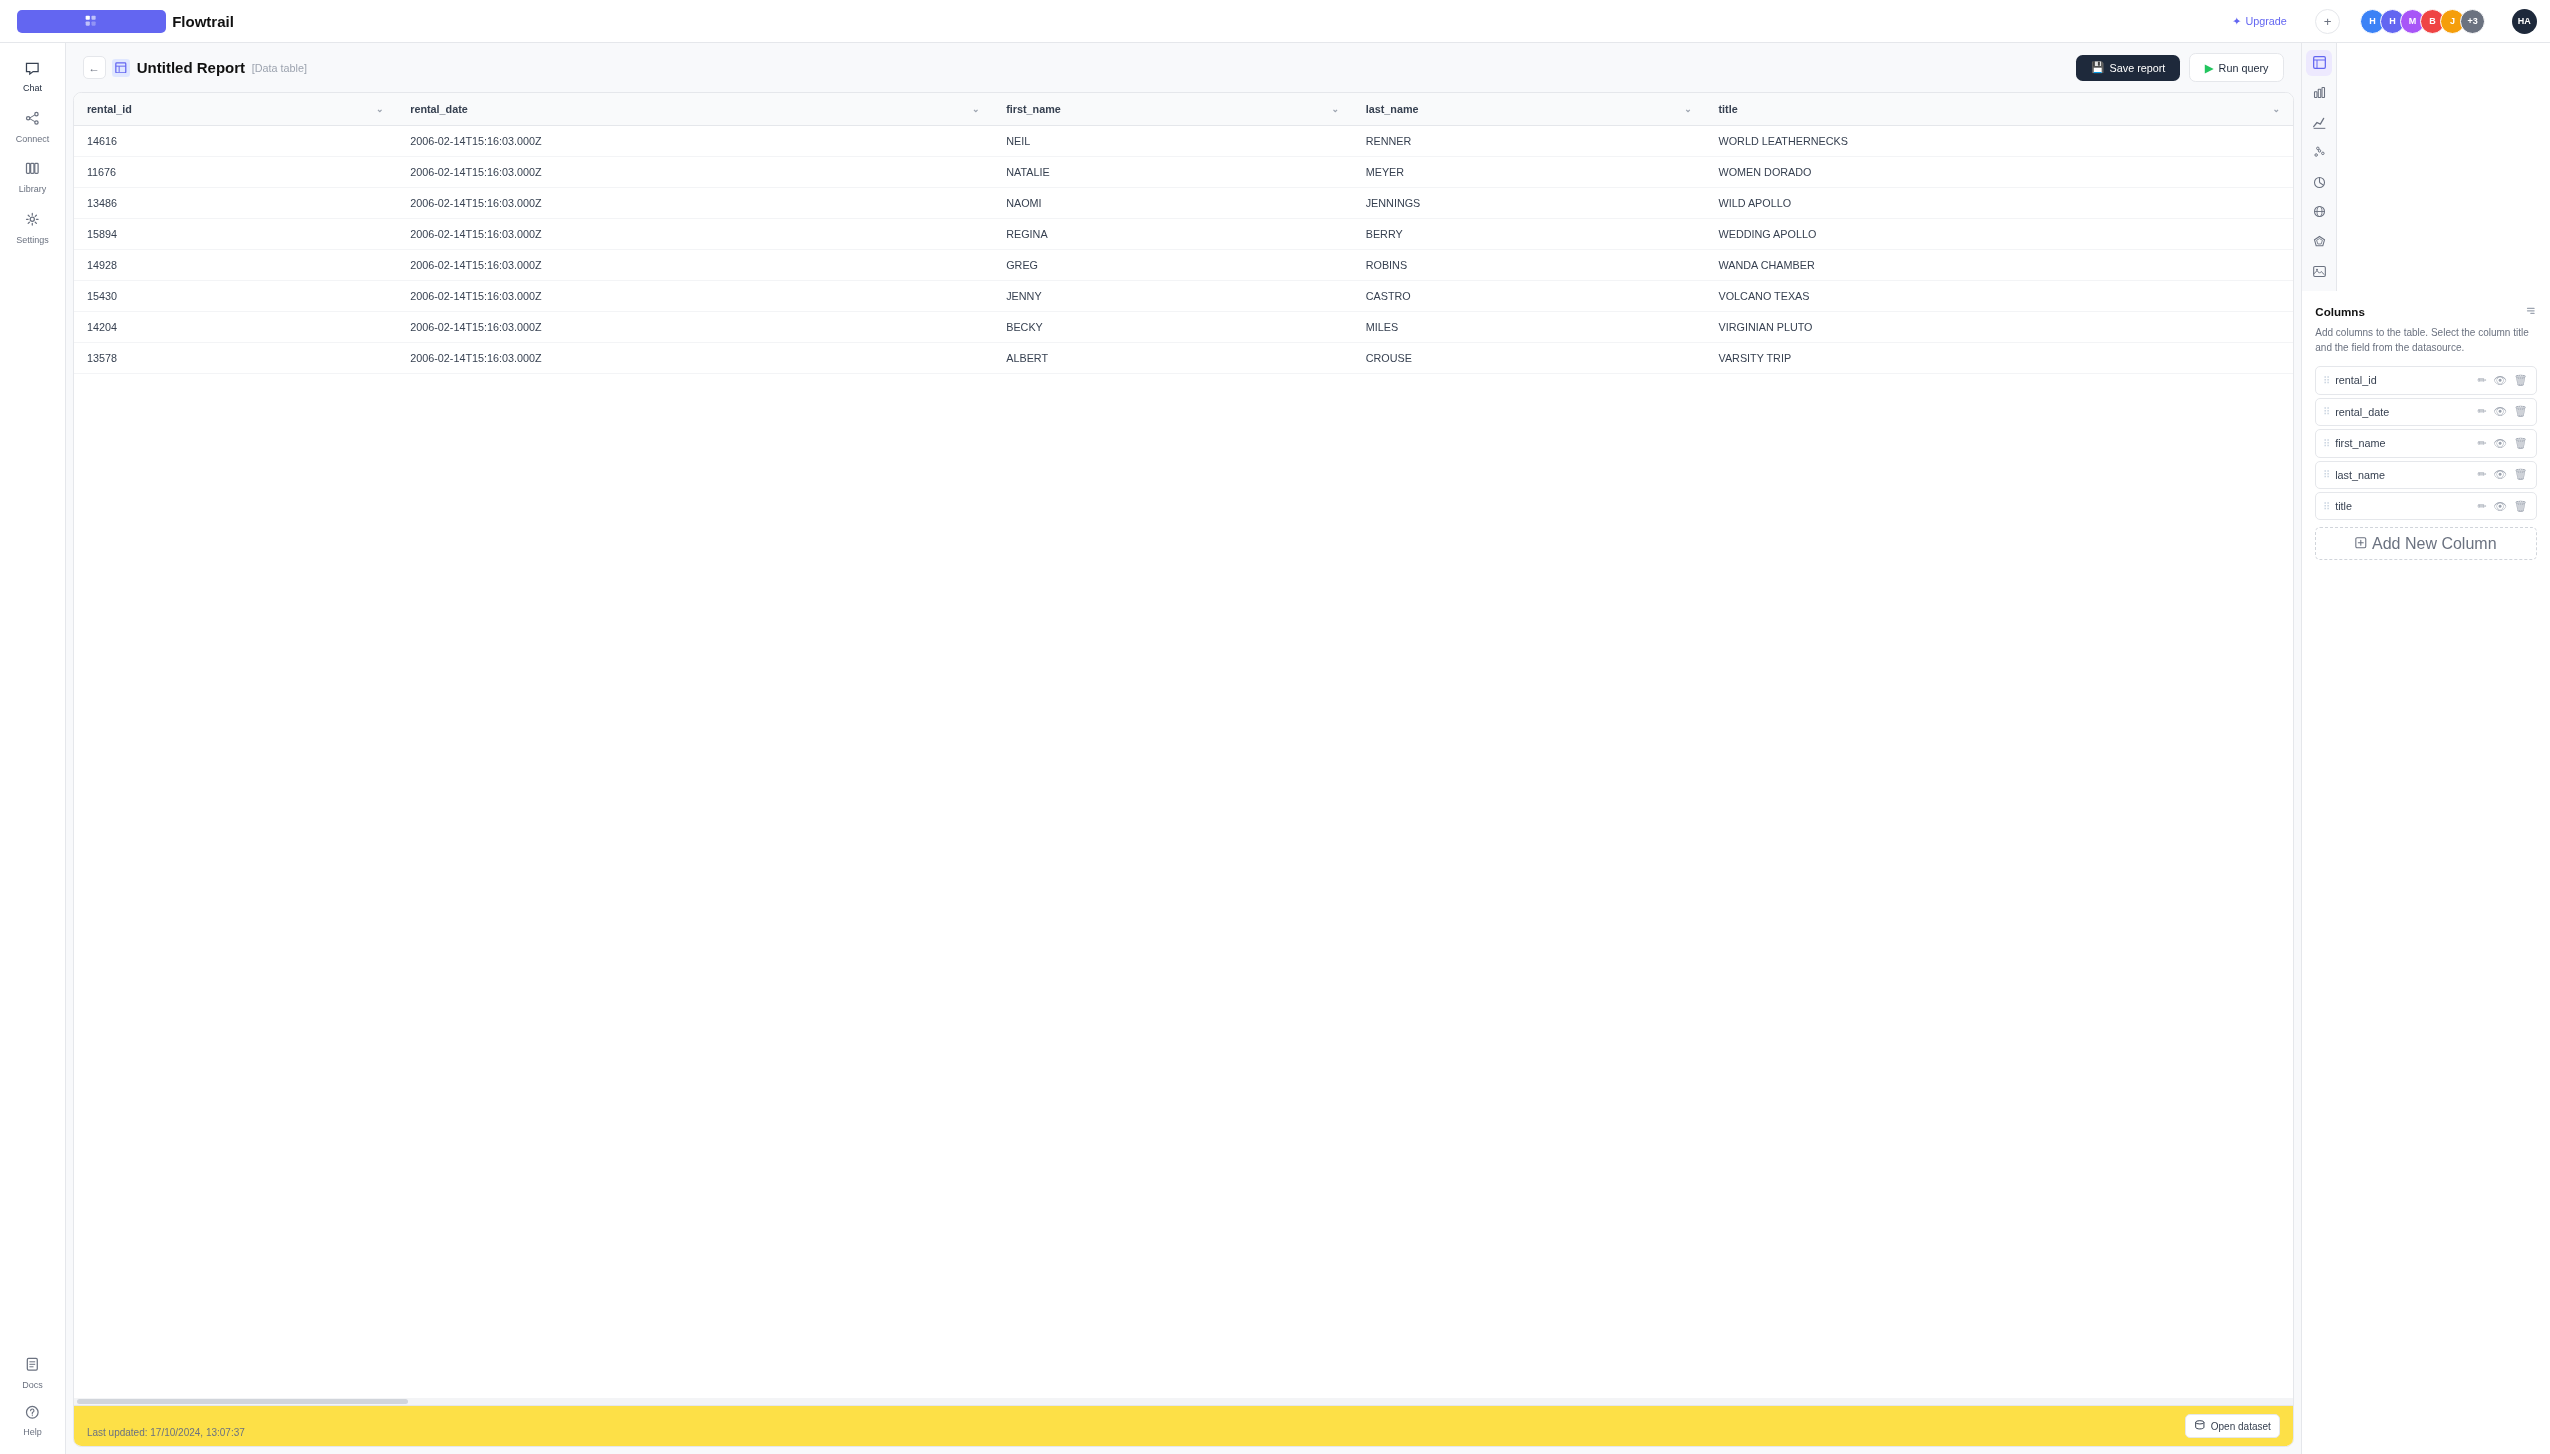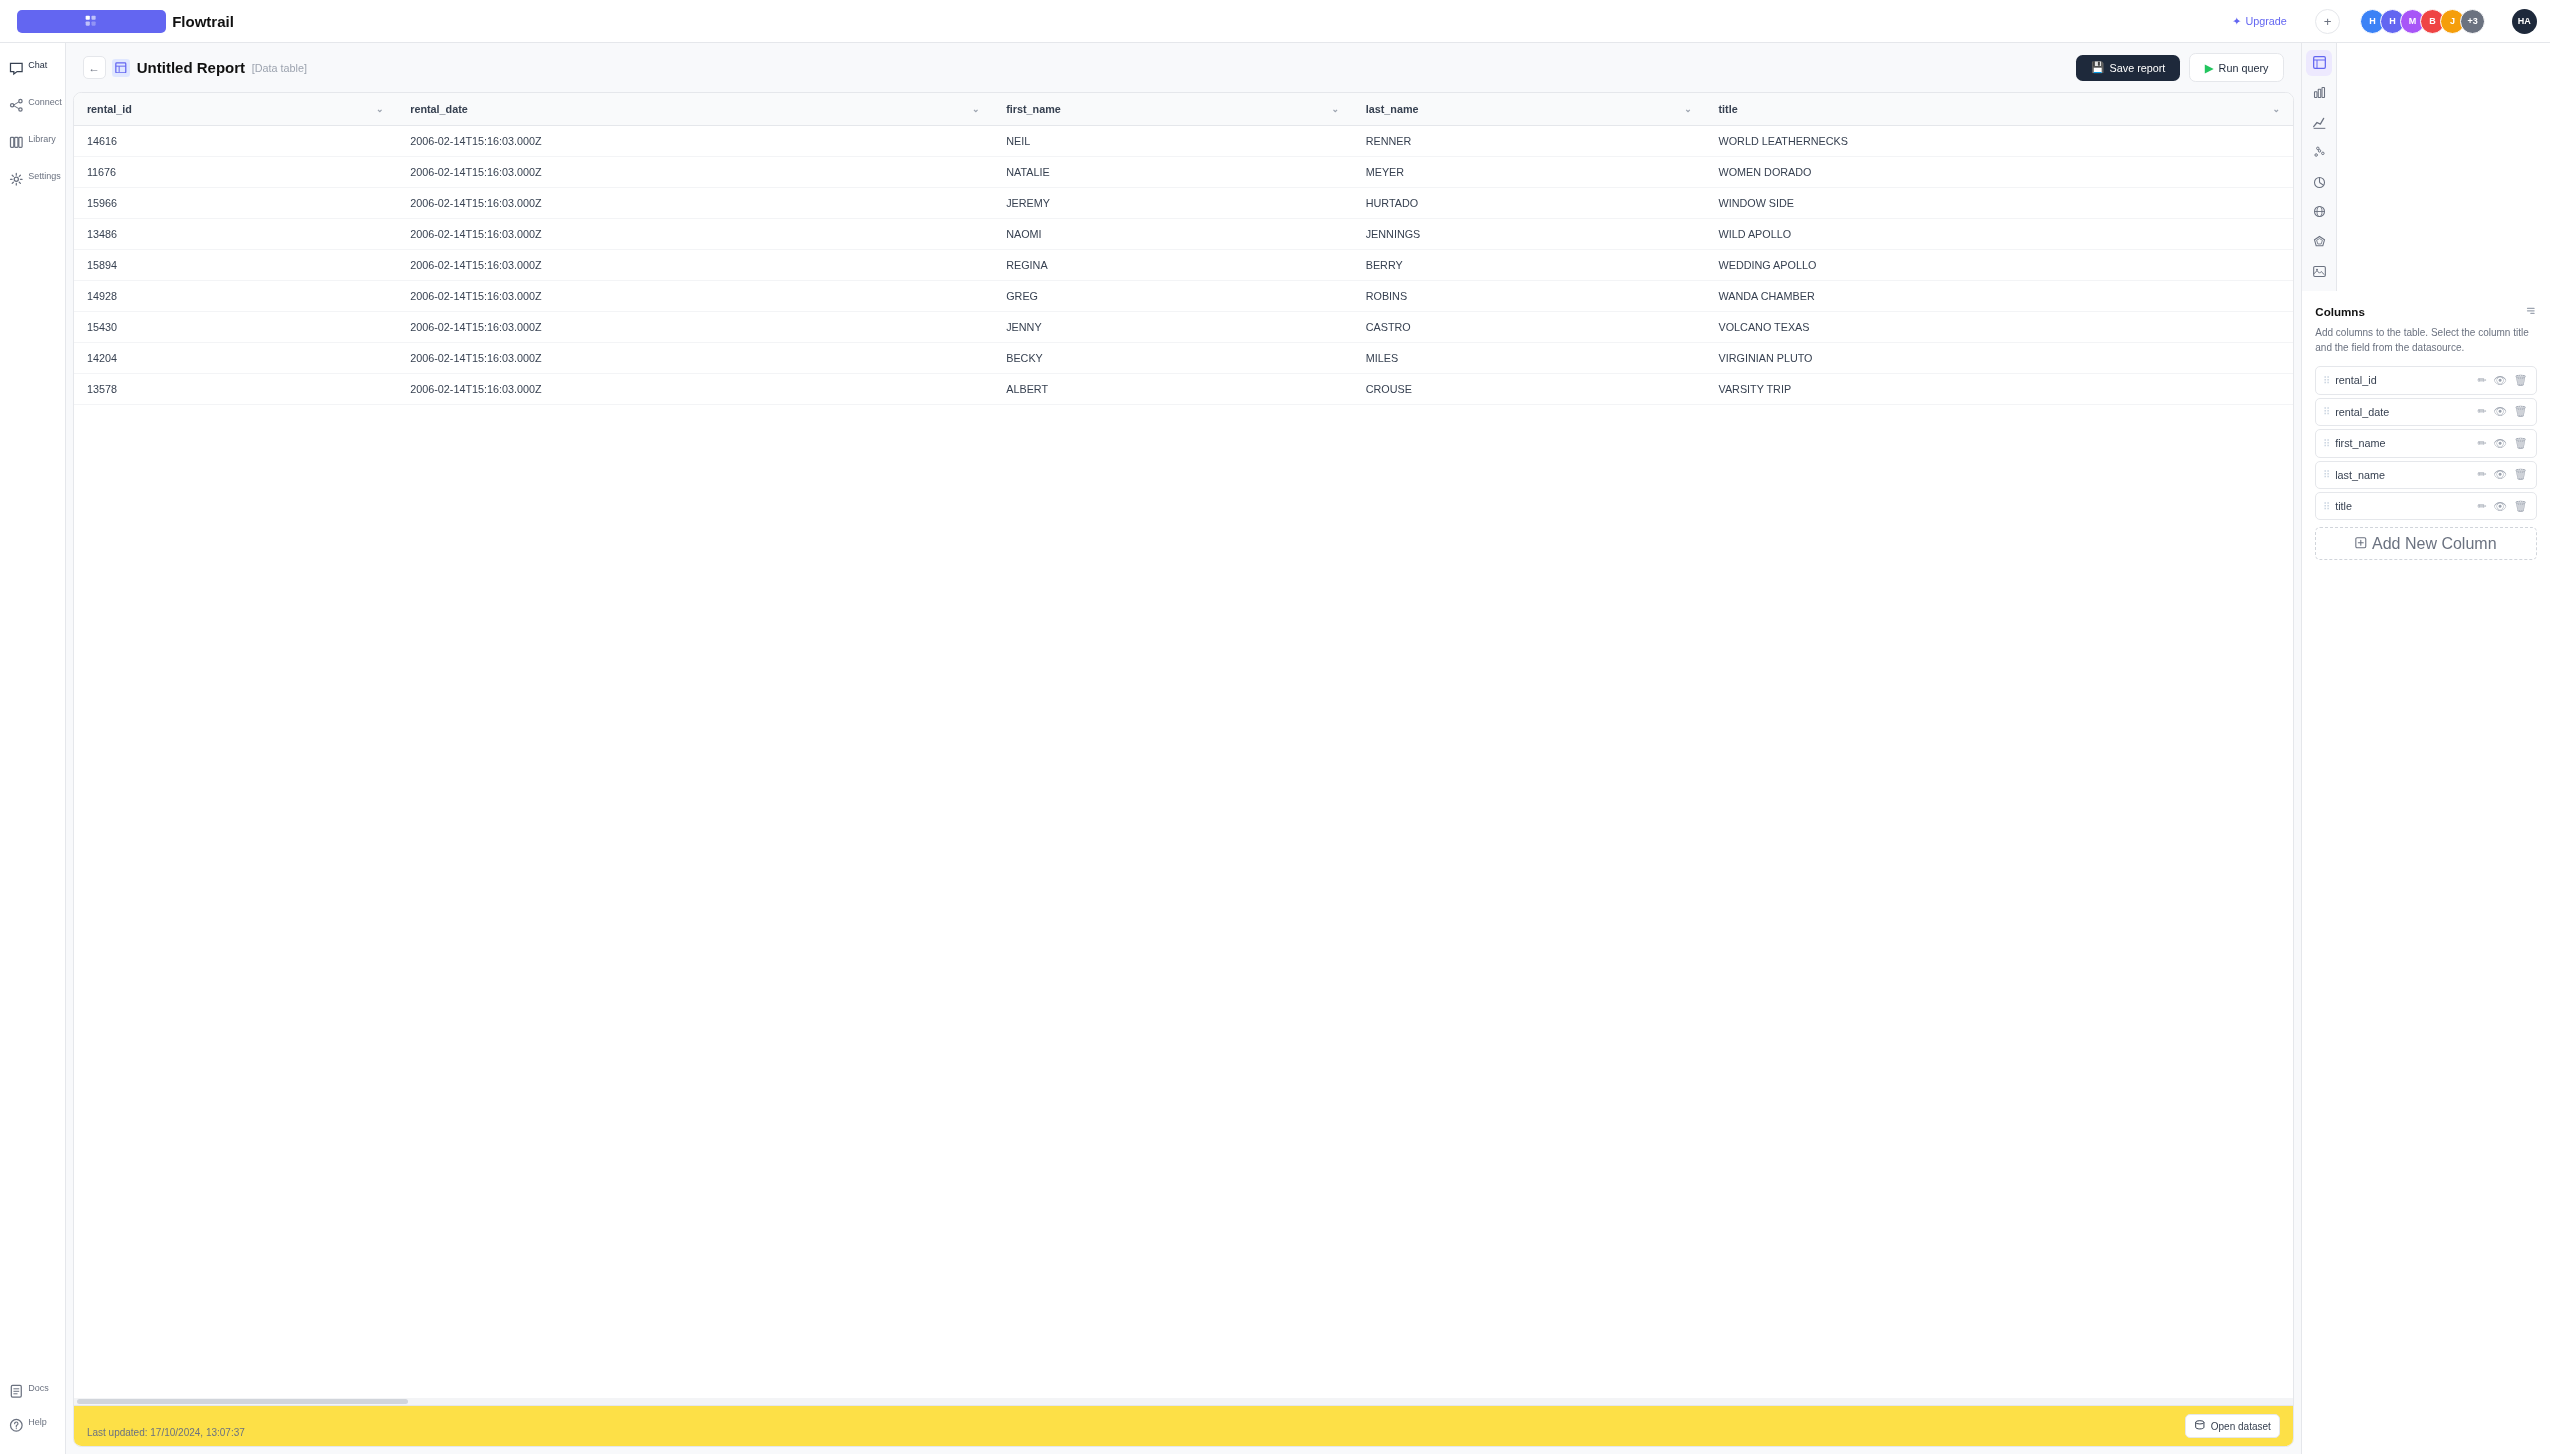--- a/index.html
+++ b/index.html
@@ -103,21 +103,22 @@
       border-right: 0.8px solid #e5e7eb;
       display: flex;
       flex-direction: column;
       align-items: center;
       padding: 10px 0;
       gap: 3.3px;
       flex-shrink: 0;
     }
     .nav-item {
       display: flex;
-      flex-direction: row;
+      flex-direction: column;
+      align-items: center;
       padding: 6.6px 3.3px;
       border-radius: 6.6px;
       cursor: pointer;
       width: 55px;
       gap: 3.3px;
       color: #6b7280;
     }
     .nav-item.active { color: #1e293b; }
     .nav-item .nav-icon { font-size: 15.7px; }
     .nav-item .nav-label { font-size: 9px; font-weight: 500; }
@@ -526,27 +527,20 @@
                 <td>WORLD LEATHERNECKS</td>
               </tr>
               <tr>
                 <td>11676</td>
                 <td>2006-02-14T15:16:03.000Z</td>
                 <td>NATALIE</td>
                 <td>MEYER</td>
                 <td>WOMEN DORADO</td>
               </tr>
               <tr>
-                <td>15966</td>
-                <td>2006-02-14T15:16:03.000Z</td>
-                <td>JEREMY</td>
-                <td>HURTADO</td>
-                <td>WINDOW SIDE</td>
-              </tr>
-              <tr>
                 <td>13486</td>
                 <td>2006-02-14T15:16:03.000Z</td>
                 <td>NAOMI</td>
                 <td>JENNINGS</td>
                 <td>WILD APOLLO</td>
               </tr>
               <tr>
                 <td>15894</td>
                 <td>2006-02-14T15:16:03.000Z</td>
                 <td>REGINA</td>

